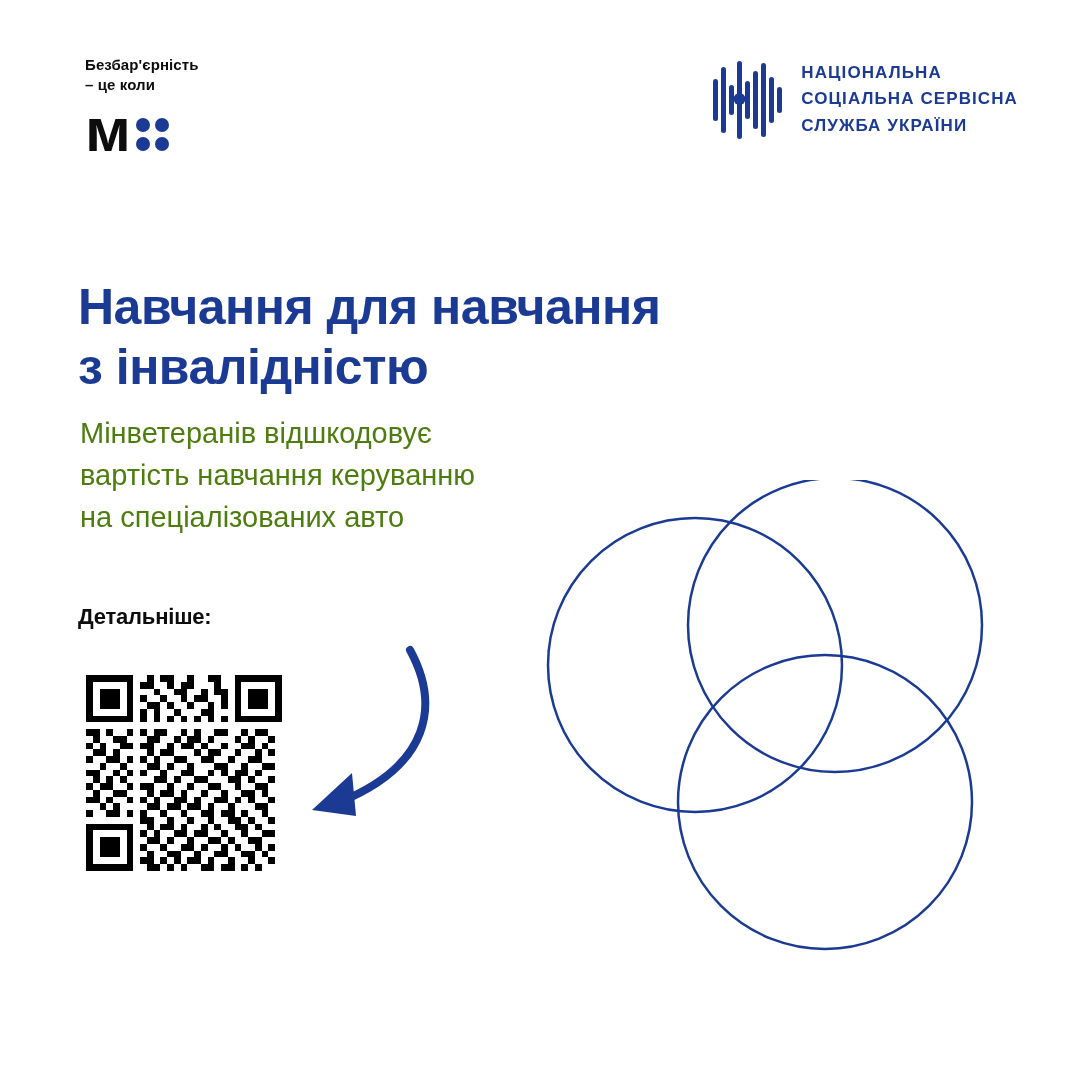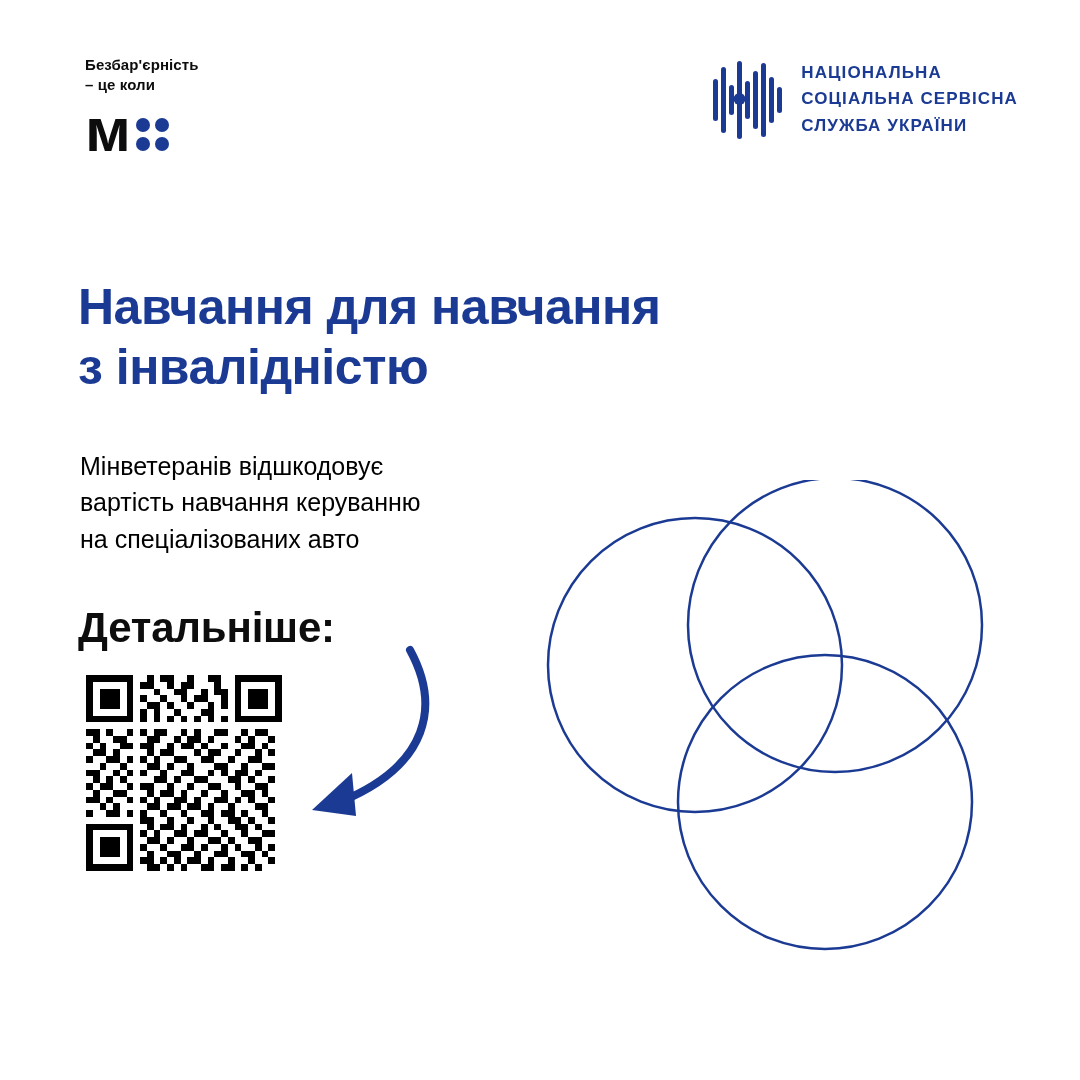--- a/index.html
+++ b/index.html
@@ -98,34 +98,34 @@
     color: #1b3a93;
     line-height: 1.2;
     letter-spacing: -0.5px;
     white-space: pre-line;
   }
 
   
   .subtext {
     position: absolute;
     left: 80px;
-    top: 423px;
+    top: 383px;
     width: 600px;
-    font-size: 25px;
-    color: #000000;
+    font-size: 29px;
+    color: #4d7c0f;
     line-height: 1.45;
     white-space: pre-line;
   }
 
   
   .details-label {
     position: absolute;
     left: 78px;
     top: 604px;
-    font-size: 42px;
+    font-size: 22px;
     font-weight: bold;
     color: #0d0d0d;
     letter-spacing: -0.2px;
   }
 
   
   .qr {
     position: absolute;
     left: 86px;
     top: 675px;

